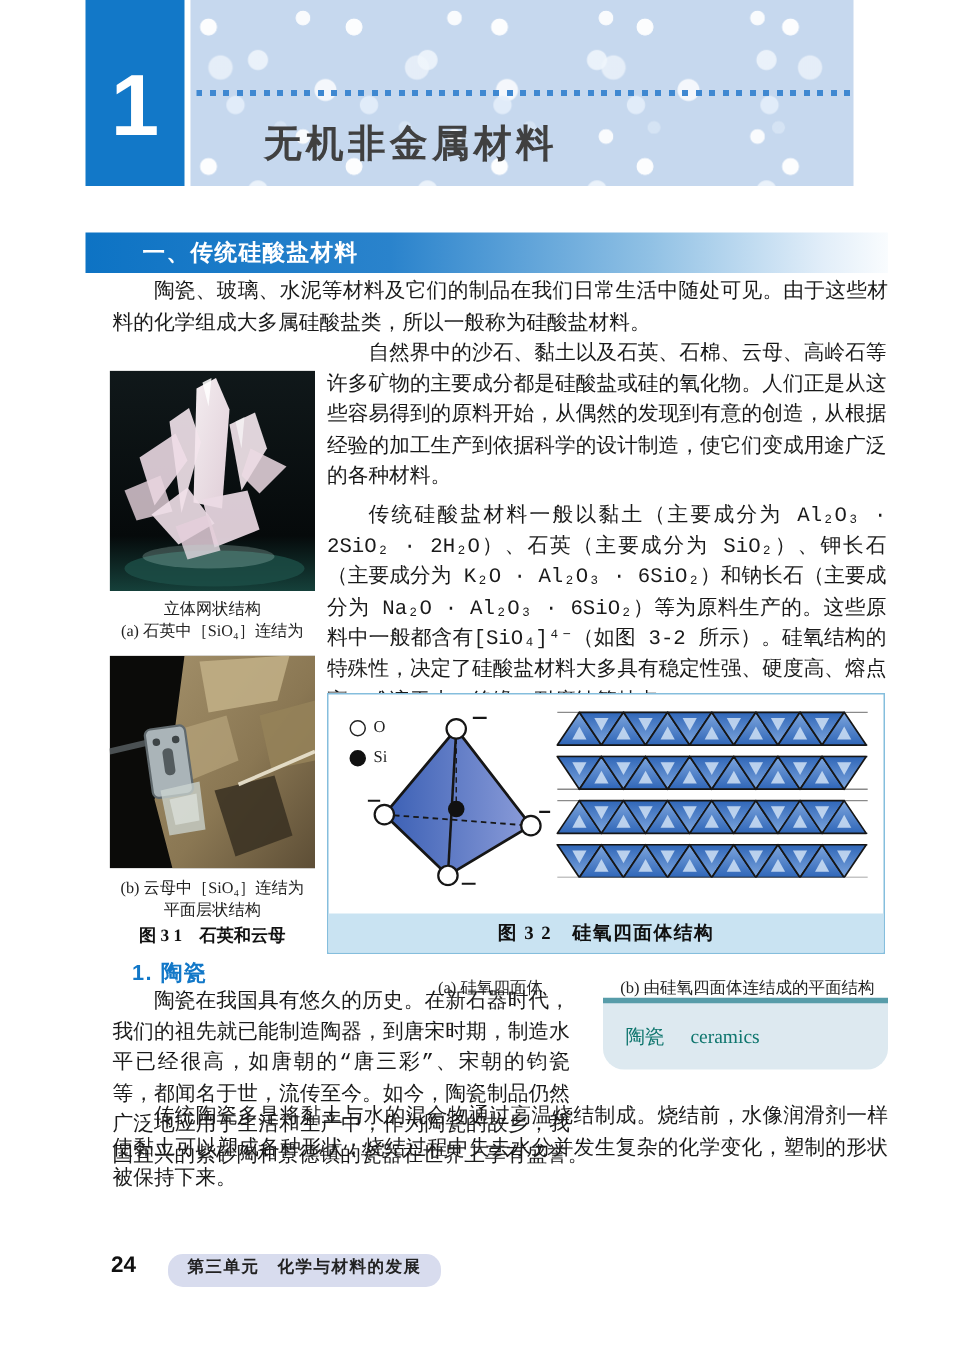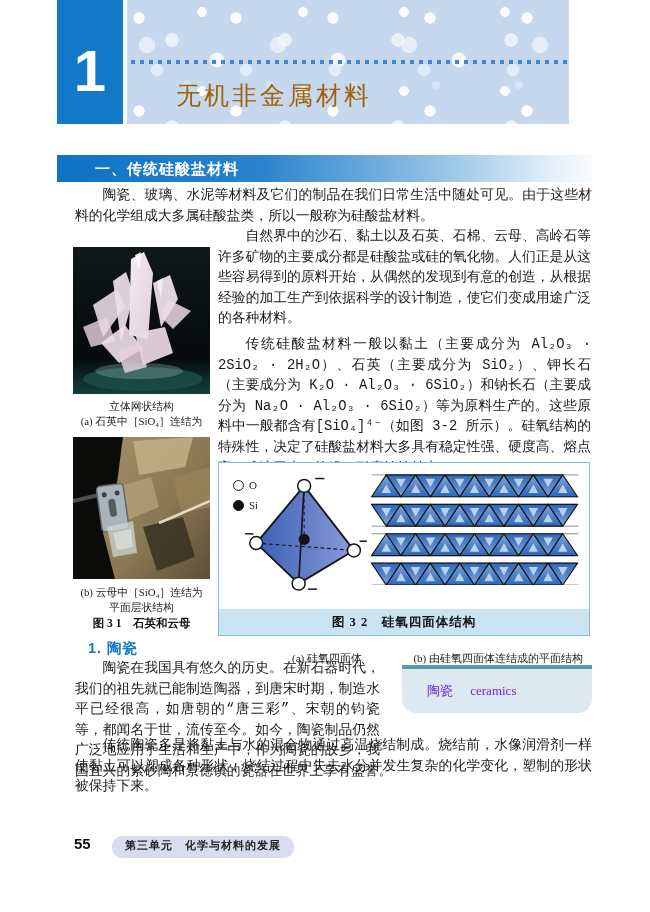--- a/index.html
+++ b/index.html
@@ -27,22 +27,22 @@
       radial-gradient(circle 12px at 90px 60px, rgba(255,255,255,.8) 58%, rgba(255,255,255,0) 64%),
       radial-gradient(circle 7px at 60px 85px, rgba(214,228,244,.95) 58%, rgba(255,255,255,0) 64%),
       radial-gradient(circle 13px at 20px 45px, rgba(250,252,255,.6) 58%, rgba(255,255,255,0) 66%);
     background-size:97px 93px,113px 87px,101px 79px,89px 101px,121px 95px,83px 89px,131px 107px;
   }
   .dotted-line{
     position:absolute;left:131px;top:60px;width:441px;height:4px;
     background-image:repeating-linear-gradient(90deg,#3f88d1 0 4px,rgba(0,0,0,0) 4px 9px);
   }
   .chapter-title{
-    position:absolute;left:176px;top:79px;font-size:25px;font-weight:normal;
-    letter-spacing:3px;color:#a16207;
+    position:absolute;left:176px;top:79px;font-size:25px;font-weight:bold;
+    letter-spacing:3px;color:#404040;
   }
   
   .section-bar{
     position:absolute;left:57px;top:155px;width:535px;height:27px;box-sizing:border-box;
     background:linear-gradient(90deg,#0d73c4 0%,#2a83cc 38%,#8fc0e4 70%,#e2eef9 92%,#f9fcfe 100%);
     color:#fff;font-family:"Liberation Sans",sans-serif;font-weight:bold;font-size:15px;
     line-height:27px;padding-left:38px;letter-spacing:1px;
   }
   
   .para{font-size:13.8px;line-height:20.6px;text-align:justify;text-indent:2em;font-family:Liberation Mono, monospace;}
@@ -86,21 +86,21 @@
   
   .subsec-title{
     position:absolute;left:88px;top:639px;color:#1278c8;font-weight:bold;
     font-size:14.5px;font-family:Liberation Sans, sans-serif;letter-spacing:1px;
   }
   #p4wrap{position:absolute;left:75px;top:659px;width:517px;}
   .vocab-float{float:right;width:202px;height:84px;margin-left:10px;}
   .vocab-box{
     width:190px;margin-left:12px;margin-top:6px;box-sizing:border-box;
     border-top:4px solid #579ca9;background:#dde9f0;border-radius:0 0 14px 14px;
-    padding:13px 0 13px 25px;font-size:13px;color:#6d28d9;
+    padding:13px 0 13px 15px;font-size:13px;color:#0f766e;
   }
   .vocab-term{margin-right:14px;}
   #p5{position:absolute;left:75px;top:736px;width:517px;}
   
   .page-number{
     position:absolute;left:74px;top:835px;font-family:"Liberation Sans",sans-serif;
     font-weight:bold;font-size:15px;color:#111;
   }
   .unit-pill{
     position:absolute;left:112px;top:836px;height:22px;line-height:19px;
@@ -375,16 +375,16 @@
       <div class="vocab-box">
         <span class="vocab-term">陶瓷</span>
         <span>ceramics</span>
       </div>
     </div>
     <div class="para" style="text-indent:2em;">陶瓷在我国具有悠久的历史。在新石器时代，我们的祖先就已能制造陶器，到唐宋时期，制造水平已经很高，如唐朝的“唐三彩”、宋朝的钧瓷等，都闻名于世，流传至今。如今，陶瓷制品仍然广泛地应用于生活和生产中，作为陶瓷的故乡，我国宜兴的紫砂陶和景德镇的瓷器在世界上享有盛誉。</div>
   </div>
 
   <div class="para" id="p5">传统陶瓷多是将黏土与水的混合物通过高温烧结制成。烧结前，水像润滑剂一样使黏土可以塑成各种形状；烧结过程中失去水分并发生复杂的化学变化，塑制的形状被保持下来。</div>
 
-  <div class="page-number">55</div>
+  <div class="page-number">24</div>
   <div class="unit-pill">第三单元　化学与材料的发展</div>
 
 </div>
 
 </body></html>

